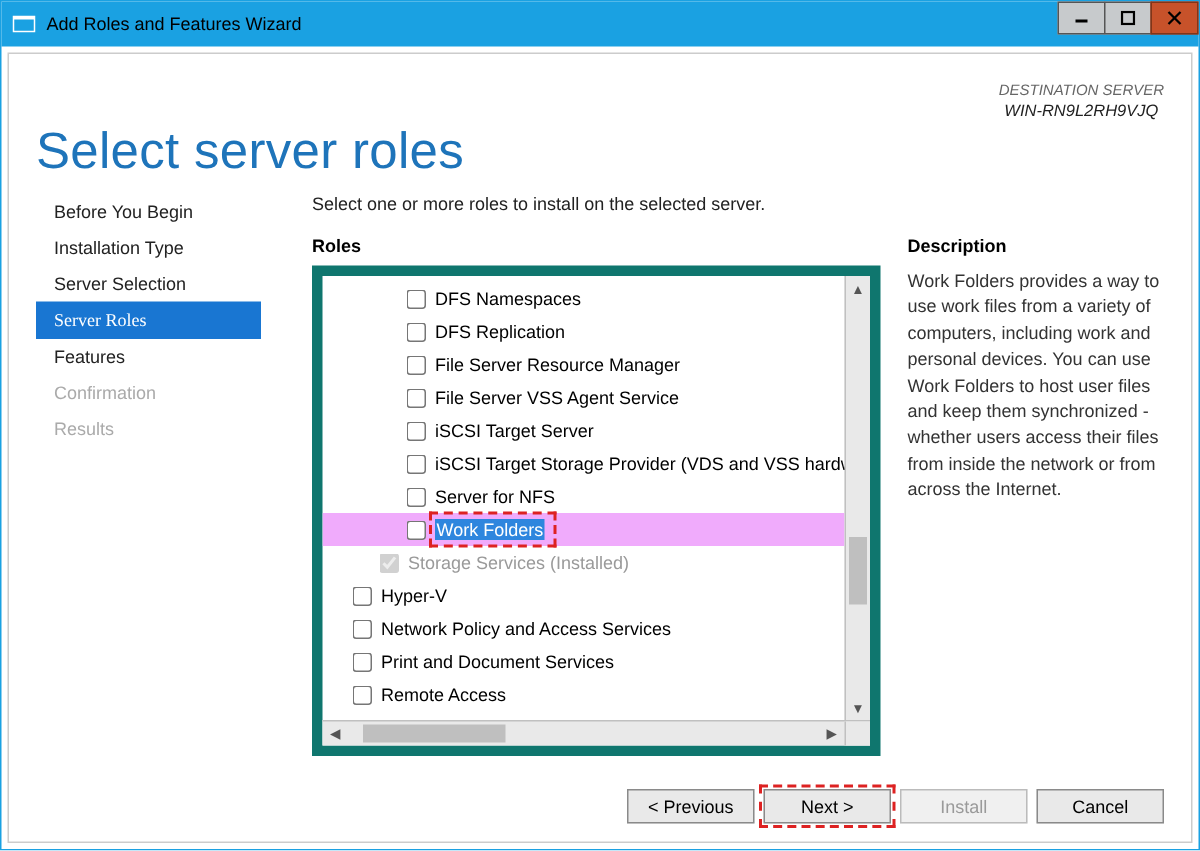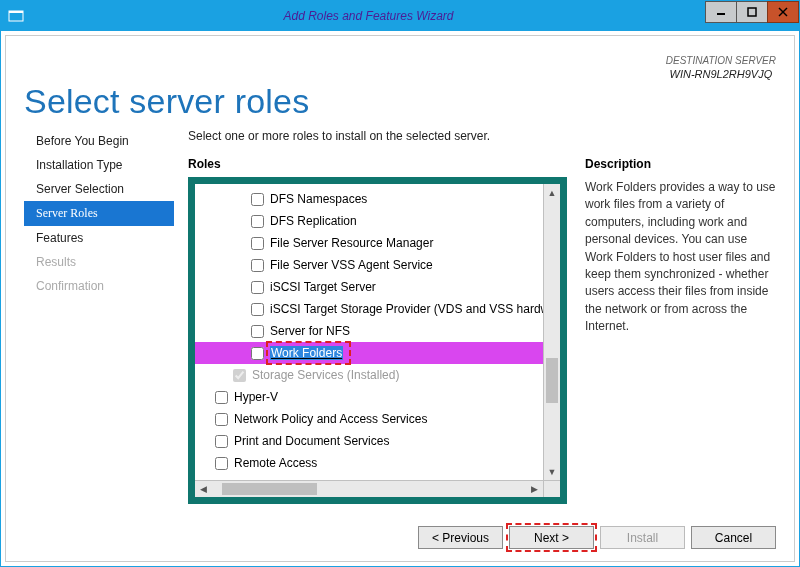--- a/index.html
+++ b/index.html
@@ -3,58 +3,58 @@
 <meta charset="utf-8">
 <style>
   * { box-sizing: border-box; margin: 0; padding: 0; font-family: "Segoe UI", Tahoma, sans-serif; }
   body { background: #fff; width: 800px; height: 567px; overflow: hidden; }
 
   
   .window { width: 800px; height: 567px; border: 1px solid #1aa1e2; display: flex; flex-direction: column; background:#fff;}
   .titlebar { height: 30px; background: #1aa1e2; display: flex; align-items: center; color: #000; position: relative; }
   .titlebar .sysicon { width: 30px; display:flex; align-items:center; justify-content:center;}
   .titlebar .sysicon svg { width:16px; height:16px; }
-  .titlebar .title { flex: 1; text-align: center; font-size: 12px; color: #4c1d95; font-weight: 400; font-style: italic; }
+  .titlebar .title { flex: 1; text-align: left; font-size: 12px; color: #000000; font-weight: 400; }
   .winbtns { display:flex; height:100%; }
   .winbtn { width: 32px; height: 22px; margin-top:0; background: #c7cacc; border:1px solid #555; display:flex; align-items:center; justify-content:center; font-size:11px; margin-left:-1px; }
   .winbtn.close { background:#c7522a; border-color:#803518;}
   .winbtn.restore { }
   .winbtn.min { }
 
   
   .inner { flex:1; border: 1px solid #ccc; margin: 4px; display:flex; flex-direction:column; padding: 18px 18px 12px 18px; position:relative; background:#fff;}
 
   .header-row { display:flex; justify-content:space-between; align-items:flex-start; }
   .page-title { font-size: 34px; font-weight: 300; color: #1e74ba; letter-spacing: 0.2px; margin-top: 28px; }
   .dest { text-align:center; font-size: 10px; color:#555; line-height:1.3;font-style:italic; }
   .dest .dest-label { font-size:10px; color:#666; }
   .dest .dest-name { font-size:11px; color:#222; }
 
-  .body-row { flex:1; display:flex; margin-top: 8px; gap: 14px; justify-content: center; }
+  .body-row { flex:1; display:flex; margin-top: 8px; gap: 34px; justify-content: center; }
 
   
   .sidebar { width: 150px; font-size: 12px; color:#222; }
   .sidebar .step { padding: 5px 8px 5px 12px; cursor: default; white-space:nowrap;}
   .sidebar .step.active { background:#1976d2; color:#fff;font-family:Liberation Serif, serif; }
   .sidebar .step.disabled { color:#aaa; }
 
   
   .main { flex:1; display:flex; flex-direction:column; }
   .instruction { font-size: 12px; color:#222; margin-bottom: 14px; }
   .roles-desc-row { display:flex; gap:18px; flex:1; min-height:0;}
   .roles-col { display:flex; flex-direction:column; width: 379px;}
   .roles-col .heading { font-size: 12px; font-weight: 600; margin-bottom: 6px; }
   .roles-box-wrap { position:relative; flex:1; border:7px solid #0f766e; background:#fff; display:flex; flex-direction:column;}
   .roles-list { flex:1; overflow:hidden; position:relative; }
   .roles-inner { padding: 4px 0; font-size: 12px; }
   .role-item { display:flex; align-items:center; padding: 2px 4px 2px 6px; white-space:nowrap; line-height:18px;}
   .role-item .indent1 { width: 50px; flex-shrink:0;}
   .role-item .indent2 { width: 32px; flex-shrink:0;}
   .role-item input[type=checkbox] { margin-right: 6px; width:13px; height:13px; accent-color:#0066cc; }
-  .role-item.highlighted { background:#d946ef;text-decoration:underline; }
+  .role-item.highlighted { background:#f0abfc; }
   .role-item.highlighted .label-text { background:#2e86de; color:#fff; padding:0 1px; }
   .role-item.disabled { color:#9a9a9a; }
   .role-item.disabled input[type=checkbox]{ }
   .red-dash-label { position:relative; display:inline-block;}
   .red-dash-label::after { content:""; position:absolute; left:-4px; right:-8px; top:-3px; bottom:-3px; border:2px dashed #d22; pointer-events:none;}
 
   
   .vscroll { width:17px; background:#e9e9e9; border-left:1px solid #c0c0c0; display:flex; flex-direction:column; }
   .vscroll .arrow { height:17px; display:flex; align-items:center; justify-content:center; font-size:9px; color:#555;}
   .vscroll .track { flex:1; position:relative; }
@@ -119,22 +119,22 @@
       </div>
     </div>
 
     <div class="body-row">
       <div class="sidebar" id="sidebar">
           <div class="step">Before You Begin</div>
           <div class="step">Installation Type</div>
           <div class="step">Server Selection</div>
           <div class="step active">Server Roles</div>
           <div class="step">Features</div>
+          <div class="step disabled">Confirmation</div>
           <div class="step disabled">Results</div>
-          <div class="step disabled">Confirmation</div>
         </div>
 
       <div class="main">
         <div class="instruction">Select one or more roles to install on the selected server.</div>
         <div class="roles-desc-row">
           <div class="roles-col">
             <div class="heading">Roles</div>
             <div class="roles-box-wrap">
               <div class="roles-flex">
                 <div class="roles-list">

